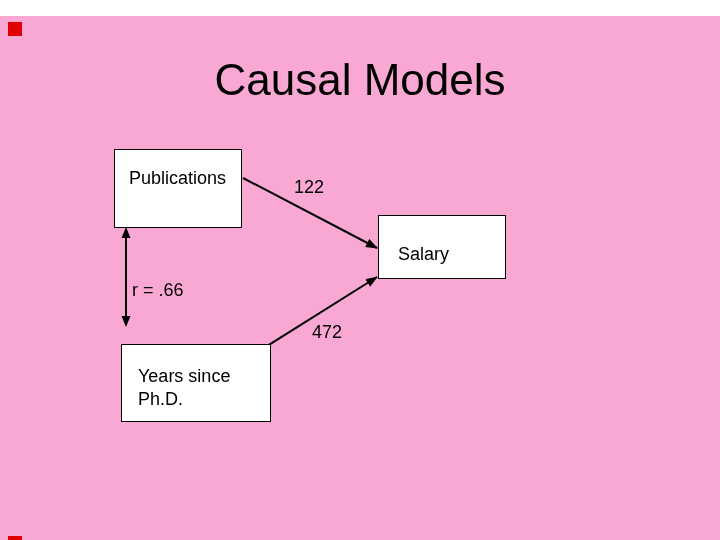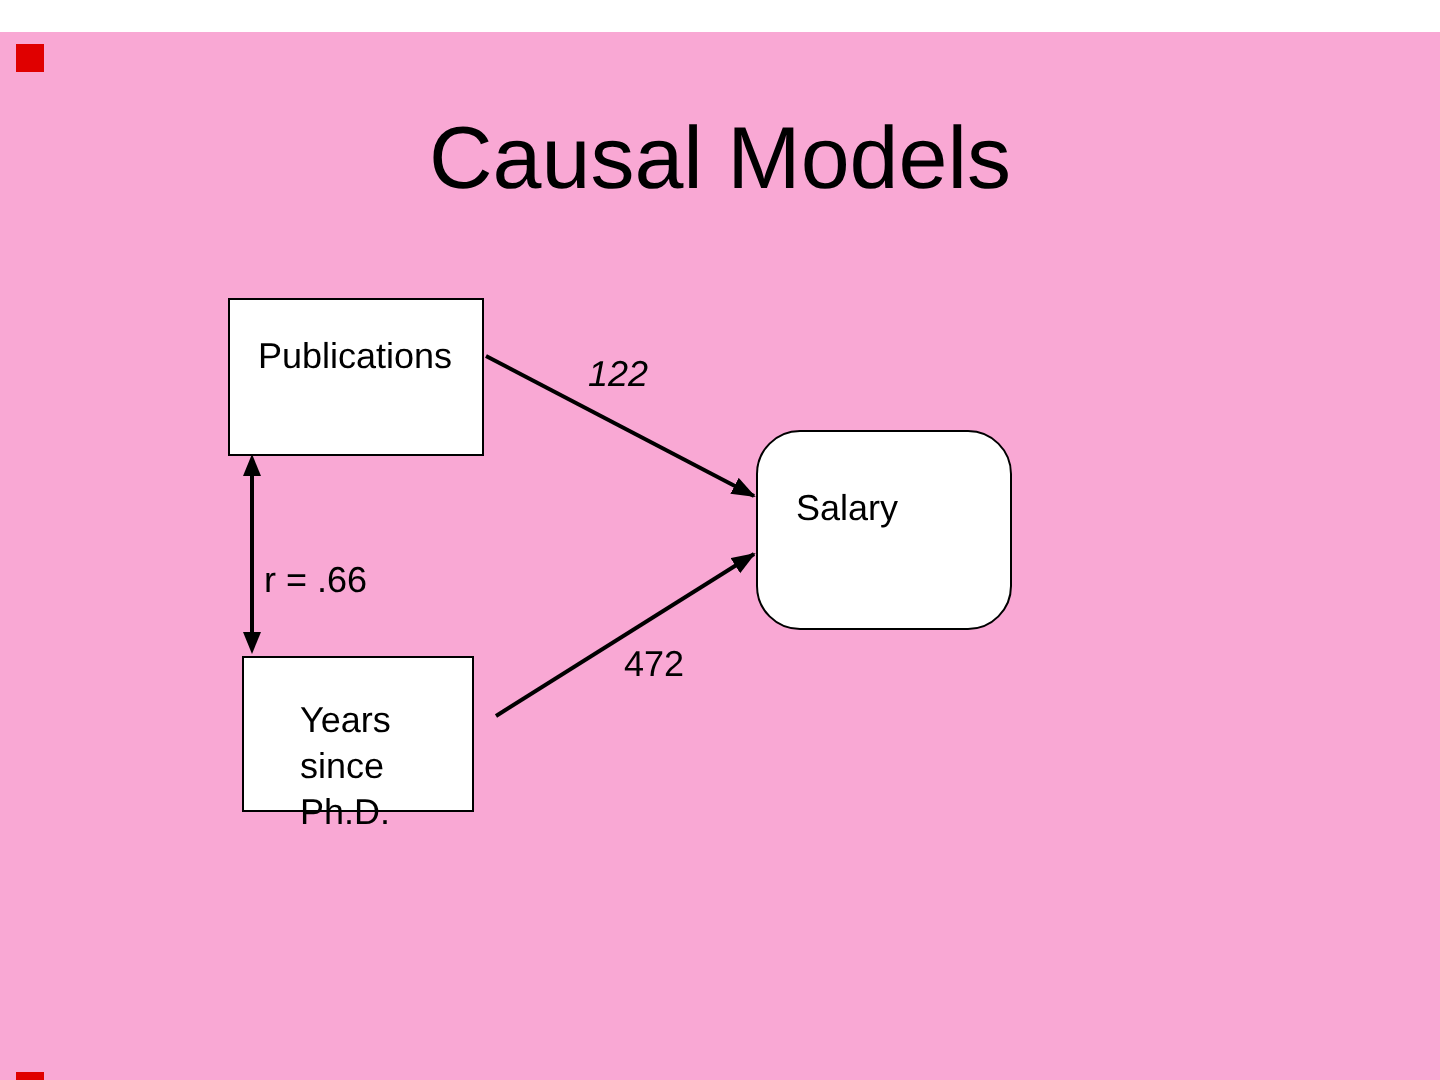--- a/index.html
+++ b/index.html
@@ -58,38 +58,37 @@
     left: 114px;
     top: 133px;
     width: 128px;
     height: 79px;
     padding: 17px 0 4px 14px;
   }
   .node-salary {
     left: 378px;
     top: 199px;
     width: 128px;
-    height: 100px;
+    height: 64px;
     padding: 27px 0 0 19px;
-    border-radius: 22px;
   }
   .node-years {
     left: 121px;
-    top: 312px;
-    width: 116px;
+    top: 328px;
+    width: 150px;
     height: 78px;
-    padding: 20px 8px 0 28px;
+    padding: 20px 8px 0 16px;
   }
   .edge-label {
     position: absolute;
     font-size: 18px;
     line-height: 22px;
     white-space: nowrap;
   }
-  .label-122 { left: 294px; top: 160px; font-style: italic; }
+  .label-122 { left: 294px; top: 160px; }
   .label-977 { left: 312px; top: 305px; }
   .label-corr { left: 132px; top: 263px; }
 </style>
 </head>
 <body>
 
 <div class="slide">
 
   <div class="corner-square top" style="background: rgb(224, 0, 0);"></div>
 

